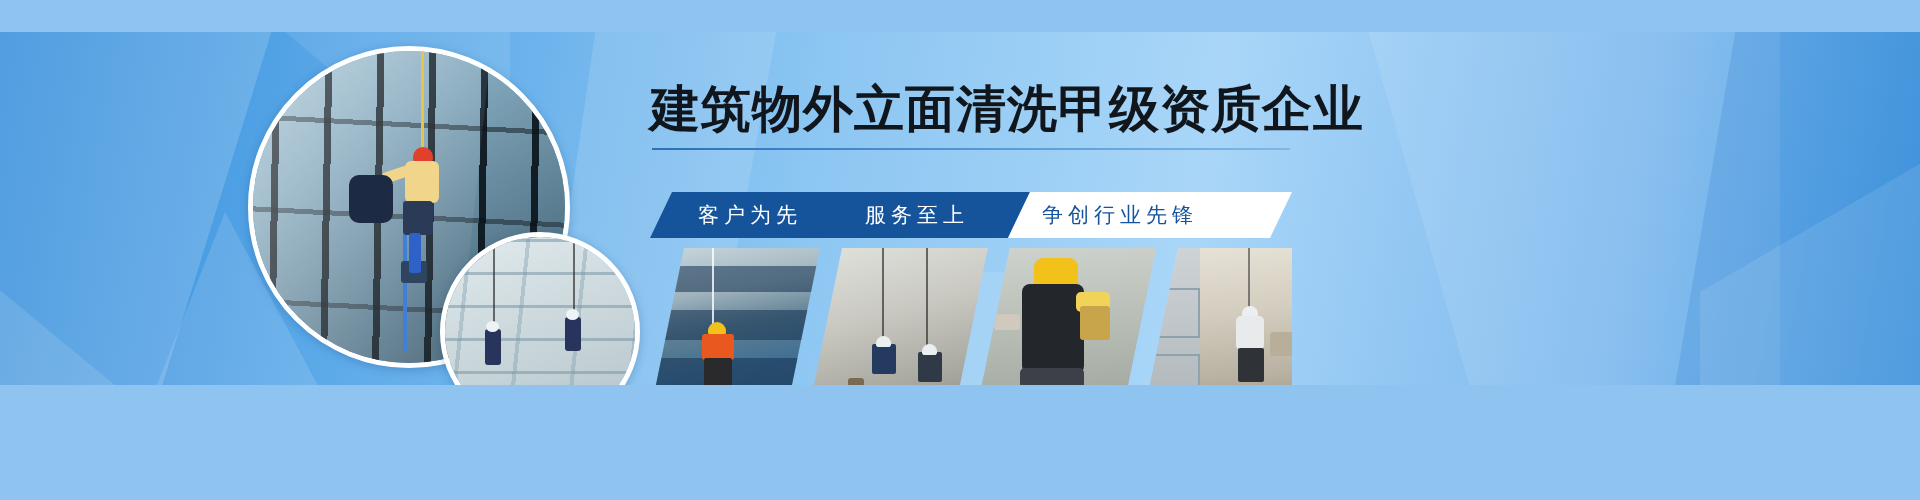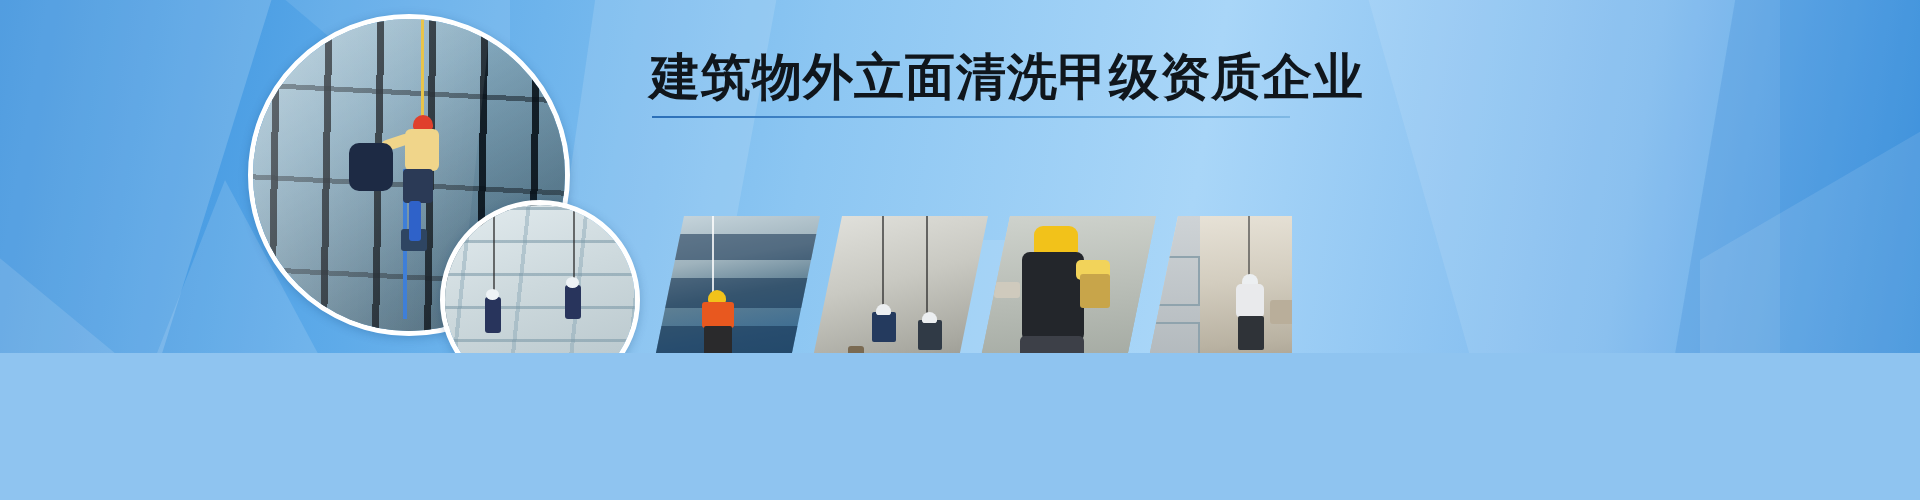--- a/index.html
+++ b/index.html
@@ -4,20 +4,21 @@
 <style>
   html,body{margin:0;padding:0;}
   body{
     width:1920px;height:500px;overflow:hidden;
     font-family:"Liberation Sans","DejaVu Sans",sans-serif;
     background:#8fc4f0;
   }
   #banner{
     position:relative;width:1920px;height:353px;overflow:hidden;
     background:linear-gradient(100deg,#2f8ada 0%,#5aa8e8 18%,#8cc6f2 42%,#a9d6f8 62%,#7db9ee 84%,#3d93dd 100%);
+    margin-top:32px;
   }
   
   .deco{position:absolute;pointer-events:none;}
   .tri{position:absolute;background:rgba(255,255,255,0.16);}
 
   .t-a{left:-40px;top:-60px;width:330px;height:640px;
        clip-path:polygon(0 0,100% 0,40% 100%,0 75%);background:rgba(255,255,255,0.17);}
   .t-b{left:60px;top:180px;width:300px;height:420px;
        clip-path:polygon(0 100%,55% 0,100% 60%,30% 100%);background:rgba(255,255,255,0.13);}
   .t-c{left:-10px;top:250px;width:200px;height:300px;
@@ -198,20 +199,27 @@
       <div class="fac-worker" style="left:120px;top:80px;width:16px;height:34px;"></div>
       <div class="fac-helm" style="left:121px;top:72px;width:13px;height:11px;"></div>
       <div class="fac-worker" style="left:28px;top:150px;width:12px;height:16px;background:#3a4a70;"></div>
     </div>
   </div>
 
   <div class="headline">建筑物外立面清洗甲级资质企业</div>
   <div class="rule"></div>
 
 
+  <div class="slogan">
+    <div class="slogan-blue"></div>
+    <div class="slogan-white"></div>
+    <div class="slogan-t st1">客户为先</div>
+    <div class="slogan-t st2">服务至上</div>
+    <div class="slogan-t st3">争创行业先锋</div>
+  </div>
 
   <div class="strip">
 
     <div class="panel p1">
       <div class="ph ph1">
         <div class="band" style="top:18px;height:26px;"></div>
         <div class="band" style="top:62px;height:30px;"></div>
         <div class="band" style="top:110px;height:28px;"></div>
         <div class="fig rope" style="left:62px;top:0;height:84px;"></div>
         <div class="fig helmY" style="left:58px;top:74px;width:18px;height:13px;"></div>

